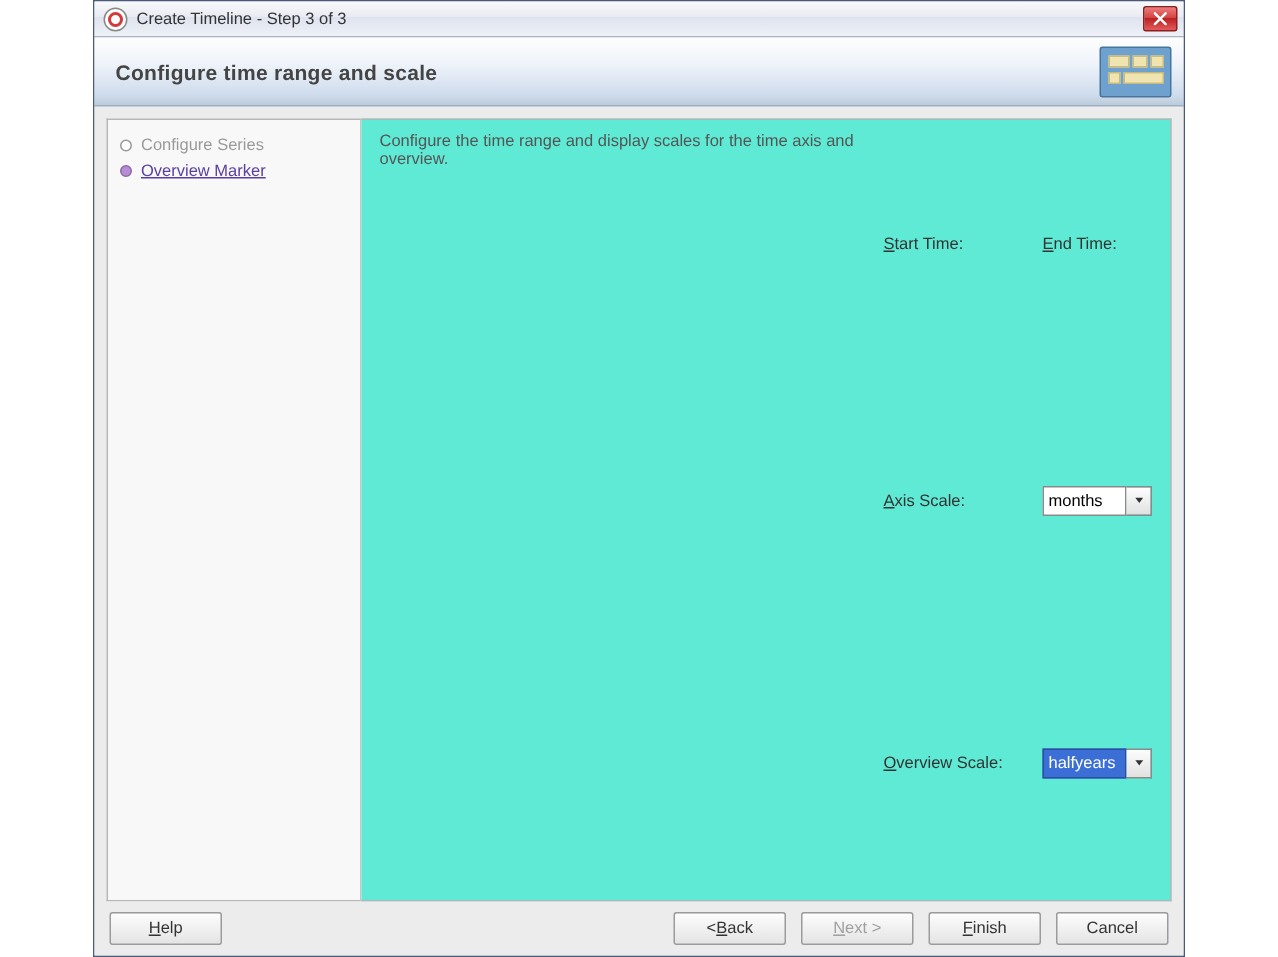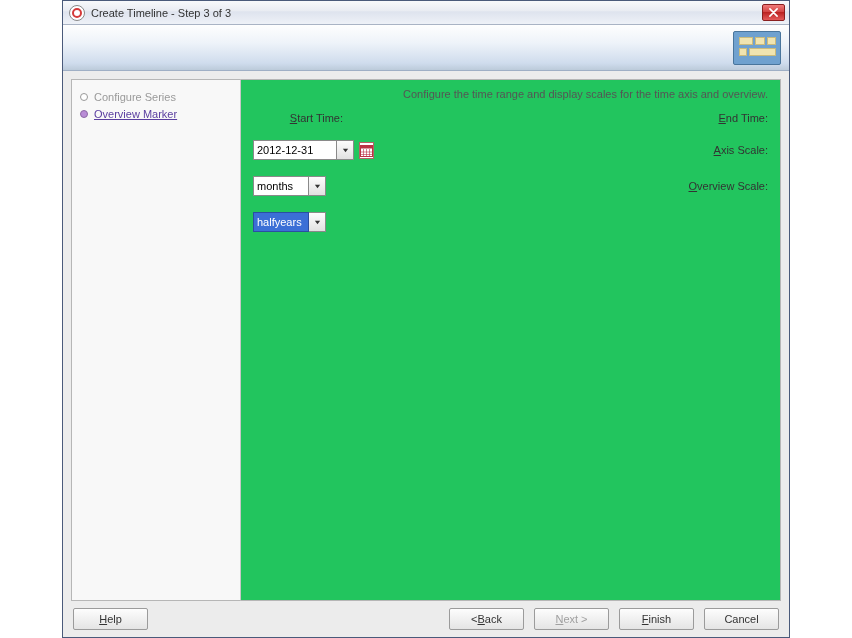--- a/index.html
+++ b/index.html
@@ -135,26 +135,25 @@
   .step .dot.blue { background:#3a67ce; border-color:#2f52a5;}
   .step.muted { color:#9a9a9a; }
   .step.link { color:#5a3ea0; text-decoration: underline; }
   .step.current { color:#2a3fb0; font-weight: bold; border:1px solid #c9c9c9; border-radius:1px; background:#ffffff; padding:2px 2px; }
 
   
   .main-panel {
     flex: 1;
     border: 1px solid #b6b6b6;
     border-left: none;
-    background: #22c55e;
+    background: #5eead4;
     padding: 8px 12px 12px 12px;
     position: relative;
     display: flex;
-    flex-direction: column;
-    text-align: right;
+    flex-direction: row;
   }
   .main-panel .instr {
     color: #555;
     font-size: 11px;
     margin-bottom: 12px;
   }
 
   .form-grid {
     display: grid;
     grid-template-columns: 90px auto;
@@ -264,20 +263,21 @@
     </span>
     <span class="title-text">Create Timeline - Step 3 of 3</span>
     <span class="close-btn">
       <svg viewBox="0 0 10 10" width="9" height="9">
           <path d="M1 1 L9 9 M9 1 L1 9" stroke="#fff" stroke-width="1.8" stroke-linecap="round"></path>
         </svg>
     </span>
   </div>
 
   <div class="header-banner">
+    <span class="header-title">Configure time range and scale</span>
     <div class="header-art">
       <i class="a"></i>
         <i class="b"></i>
         <i class="c"></i>
         <i class="d"></i>
         <i class="e"></i>
     </div>
   </div>
 
   <div class="body-area">
@@ -298,41 +298,20 @@
 
       <div class="form-grid">
 
         <div class="form-label">
           <span class="mn">S</span>tart Time:
         </div>
 
         <div class="form-label">
           <span class="mn">E</span>nd Time:
         </div>
-        <div class="field-row">
-          <span class="combo">
-            <span class="date-input">2012-12-31</span>
-            <span class="drop-btn">
-              <svg viewBox="0 0 8 8">
-                  <path d="M1 2 L7 2 L4 6 Z" fill="#333"></path>
-                </svg>
-            </span>
-          </span>
-          <span class="cal-btn">
-            <svg viewBox="0 0 13 13">
-              <rect x="0.5" y="1.5" width="12" height="11" fill="#fff" stroke="#b34" stroke-width="1"></rect>
-              <rect x="0.5" y="1.5" width="12" height="3" fill="#b34"></rect>
-              <line x1="3.5" y1="5" x2="3.5" y2="12" stroke="#b34" stroke-width="0.6"></line>
-              <line x1="6.5" y1="5" x2="6.5" y2="12" stroke="#b34" stroke-width="0.6"></line>
-              <line x1="9.5" y1="5" x2="9.5" y2="12" stroke="#b34" stroke-width="0.6"></line>
-              <line x1="1" y1="8" x2="12" y2="8" stroke="#b34" stroke-width="0.6"></line>
-              <line x1="1" y1="10.5" x2="12" y2="10.5" stroke="#b34" stroke-width="0.6"></line>
-            </svg>
-          </span>
-        </div>
 
         <div class="form-label">
           <span class="mn">A</span>xis Scale:
         </div>
         <div class="field-row">
           <span class="combo">
             <span class="select-input" style="width:56px">months</span>
             <span class="drop-btn">
               <svg viewBox="0 0 8 8">
                   <path d="M1 2 L7 2 L4 6 Z" fill="#333"></path>

